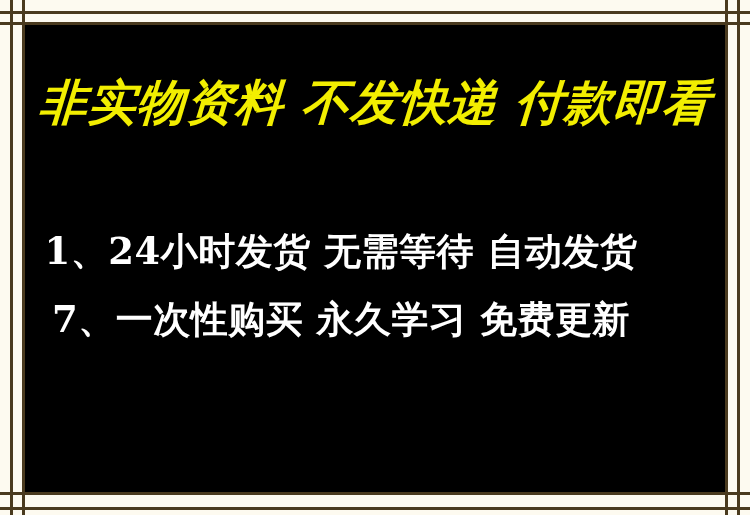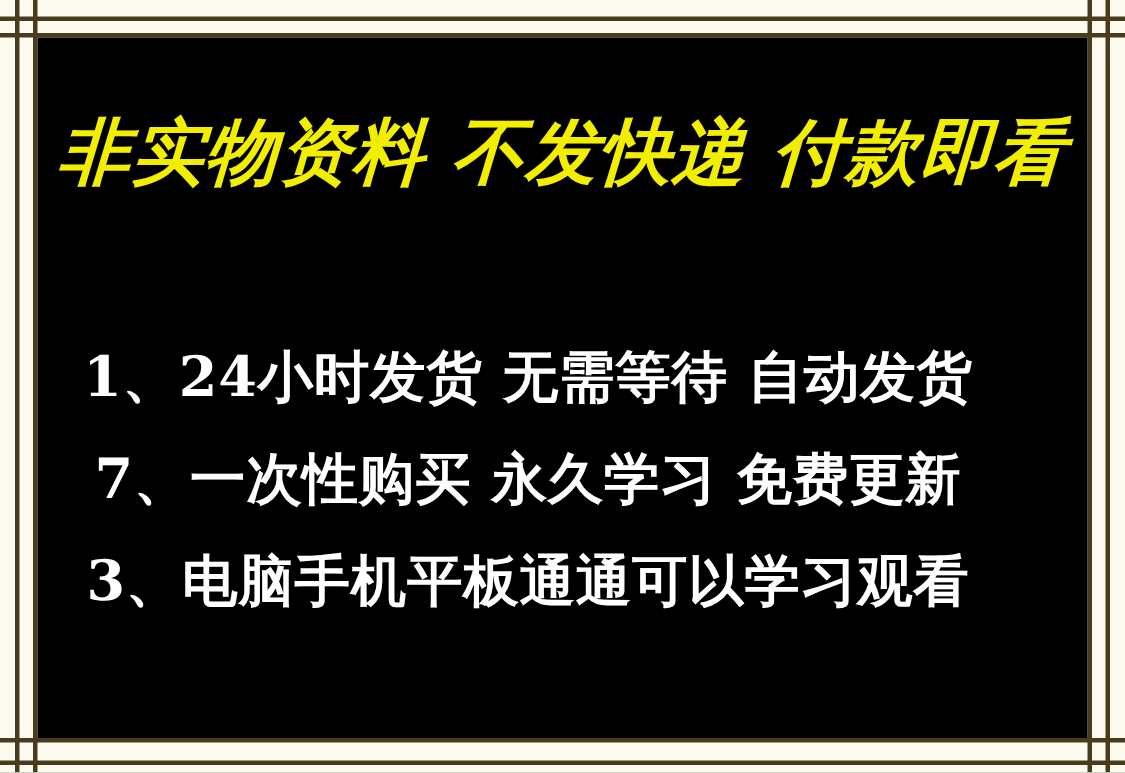--- a/index.html
+++ b/index.html
@@ -64,21 +64,21 @@
     line-height: 58px;
     letter-spacing: 1px;
     white-space: nowrap;
     font-style: italic;
     transform: skewX(-3deg);
   }
 
   
   #lines {
     position: absolute;
-    left: 12px;
+    left: 1px;
     top: 195px;
     width: 630px;
   }
   .line {
     text-align: center;
     color: #ffffff;
     font-family: "DejaVu Serif", "Liberation Serif", serif;
     font-weight: bold;
     font-size: 37px;
     line-height: 62px;
@@ -104,17 +104,16 @@
 
   <div id="panel">
 
     <div id="headline">非实物资料  不发快递  付款即看</div>
 
     <div id="lines">
       <div class="line">1、24小时发货 无需等待 自动发货</div>
       <div class="line-spacer"></div>
       <div class="line">7、一次性购买 永久学习 免费更新</div>
       <div class="line-spacer"></div>
-      <div class="line">3、电脑手机平板通通可以学习观看</div>
     </div>
 
   </div>
 </div>
 
 </body></html>

